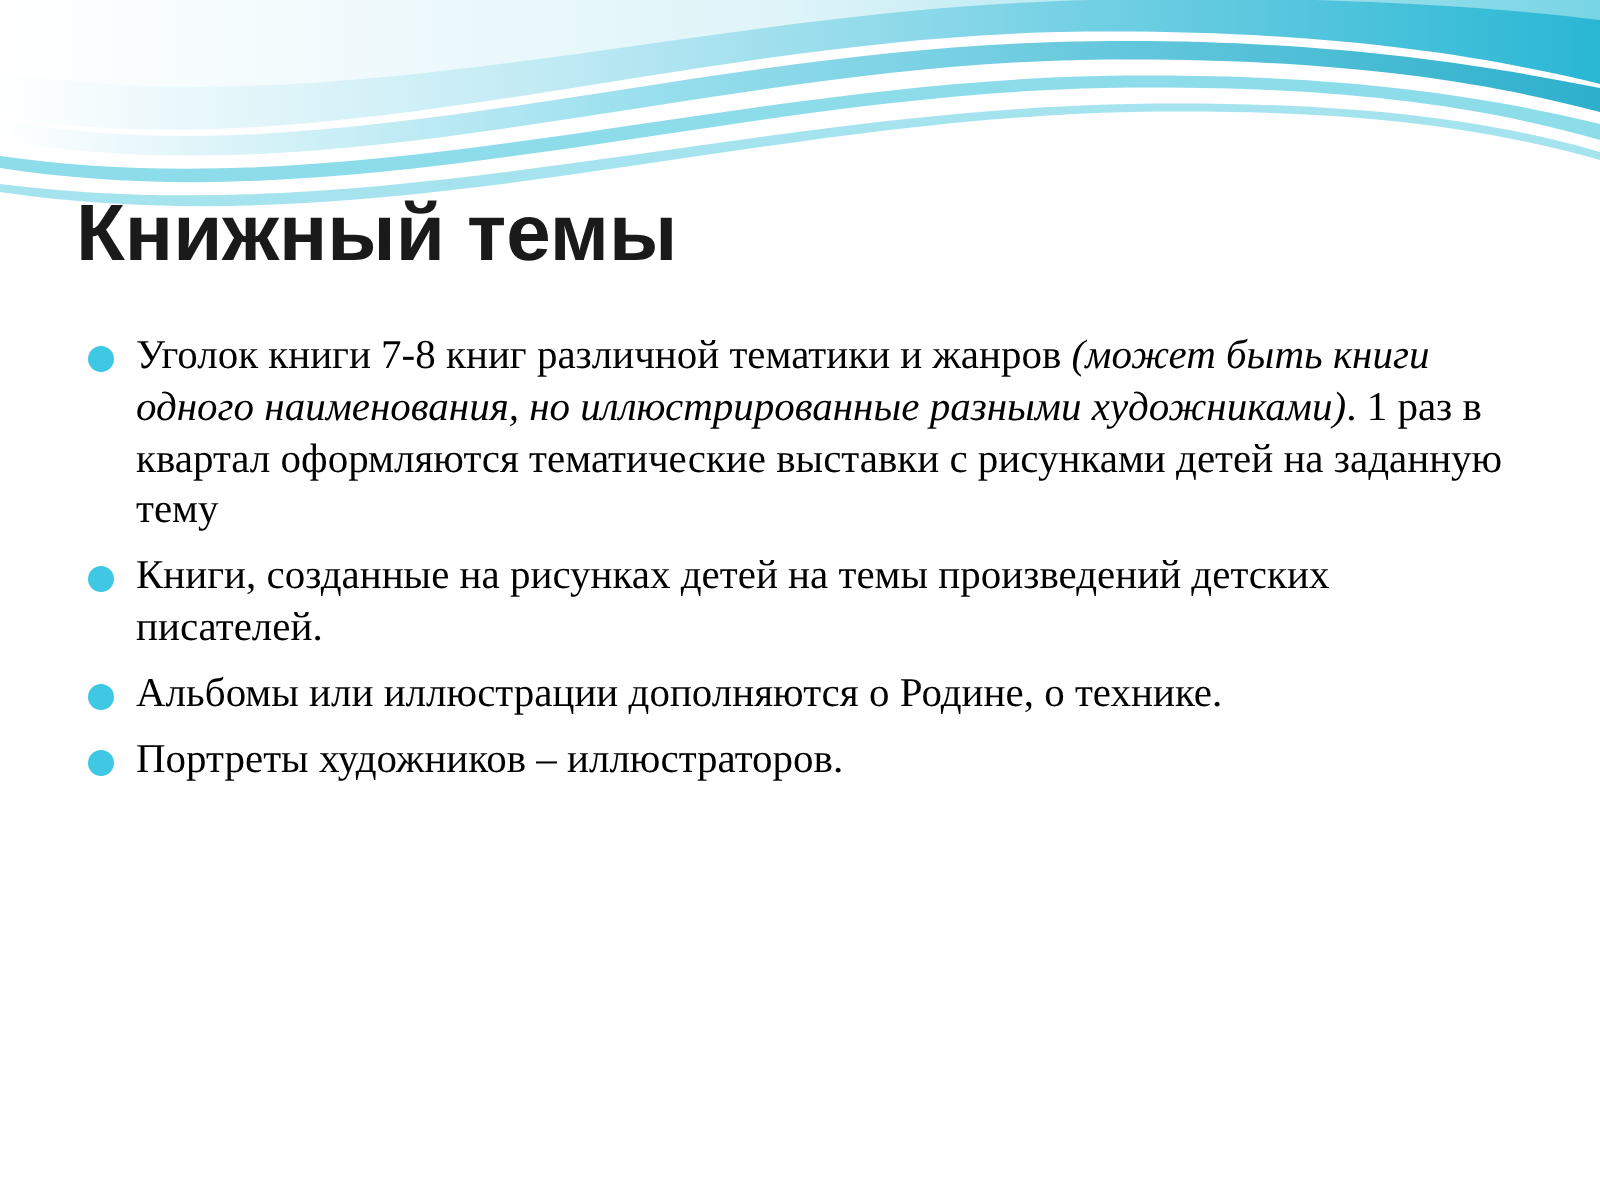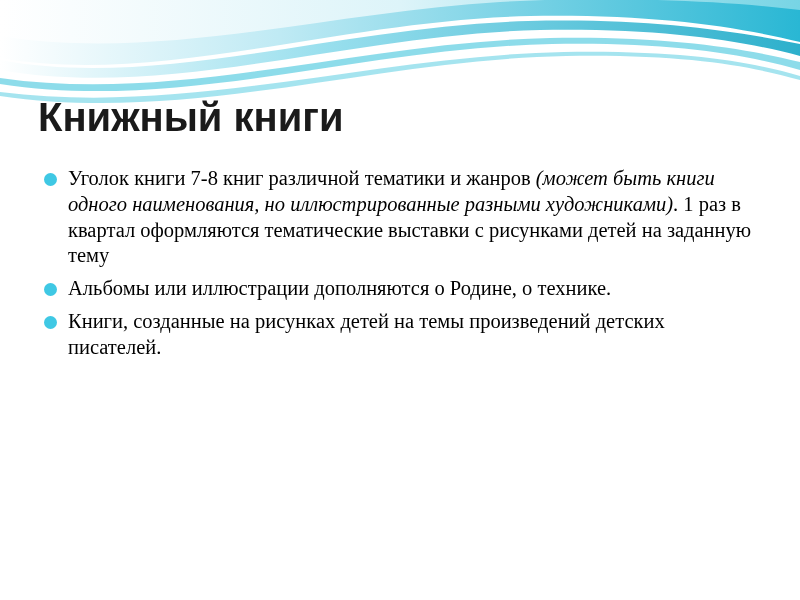--- a/index.html
+++ b/index.html
@@ -109,35 +109,39 @@
         <stop offset="100%" stop-color="#5fcde0"></stop>
       </linearGradient>
     </defs>
     <path d="M0,46 C150,72 330,8 520,6 C640,5 730,16 800,30 L800,0 L0,0 Z" fill="url(#g3)" opacity="0.85"></path>
     <path d="M0,58 C160,86 340,20 530,16 C650,14 735,26 800,42 L800,10 C720,0 600,-4 500,2 C330,12 160,62 0,36 Z" fill="url(#g1)"></path>
     <path d="M0,70 C170,100 350,34 540,30 C660,28 740,40 800,56 L800,44 C730,30 645,18 528,21 C338,26 160,90 0,60 Z" fill="url(#g2)" opacity="0.9"></path>
     <path d="M0,84 C180,112 360,48 552,44 C672,42 744,54 800,70 L800,62 C742,48 668,36 550,38 C358,42 180,104 0,78 Z" fill="#2fbfd9" opacity="0.55"></path>
     <path d="M0,96 C190,124 370,60 566,56 C686,54 750,66 800,80 L800,76 C752,62 684,50 564,52 C368,56 190,116 0,92 Z" fill="#7fd8e8" opacity="0.7"></path>
   </svg>
 
-  <div id="title">Книжный книги</div>
+  <div id="title">Книжный темы</div>
 
   <div id="bullets">
 
     <div class="bullet-row">
       <span class="bullet-marker"></span>
       <span class="bullet-text"><span class="seg">Уголок книги 7-8 книг различной тематики и жанров </span><em class="seg">(может быть книги одного наименования, но иллюстрированные разными художниками)</em><span class="seg">. 1 раз в квартал оформляются тематические выставки с рисунками детей на заданную тему</span></span>
     </div>
 
 
     <div class="bullet-row">
       <span class="bullet-marker"></span>
+      <span class="bullet-text"><span class="seg">Книги, созданные на рисунках детей на темы произведений детских писателей.</span></span>
+    </div>
+
+    <div class="bullet-row">
+      <span class="bullet-marker"></span>
       <span class="bullet-text"><span class="seg">Альбомы или иллюстрации дополняются о Родине, о технике.</span></span>
     </div>
 
     <div class="bullet-row">
       <span class="bullet-marker"></span>
-      <span class="bullet-text"><span class="seg">Книги, созданные на рисунках детей на темы произведений детских писателей.</span></span>
+      <span class="bullet-text"><span class="seg">Портреты художников – иллюстраторов.</span></span>
     </div>
-
 
   </div>
 </div>
 
 </body></html>

